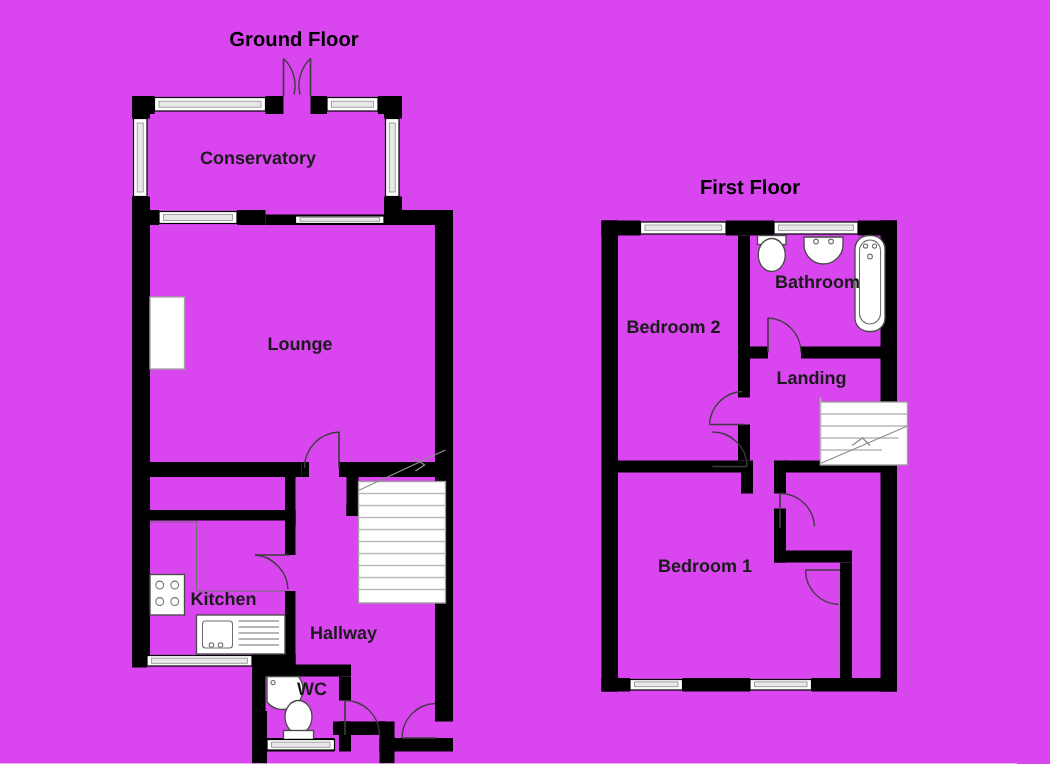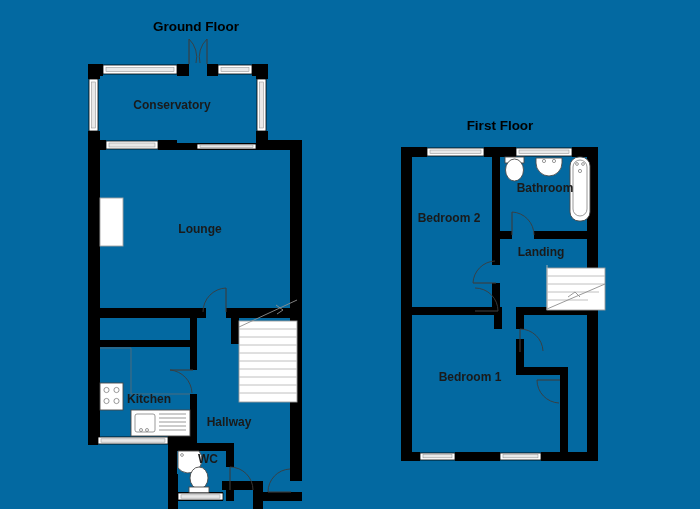--- a/index.html
+++ b/index.html
@@ -10,21 +10,21 @@
   body {
     width: 700px;
     height: 509px;
     font-family: "Liberation Sans", sans-serif;
     overflow: hidden;
   }
   #plan-root {
     position: relative;
     width: 700px;
     height: 509px;
-    background: #0369a1;
+    background: #d946ef;
     text-align: right;
   }
   svg.floorplan {
     position: absolute;
     left: 0;
     top: 0;
     width: 700px;
     height: 509px;
     display: block;
   }

